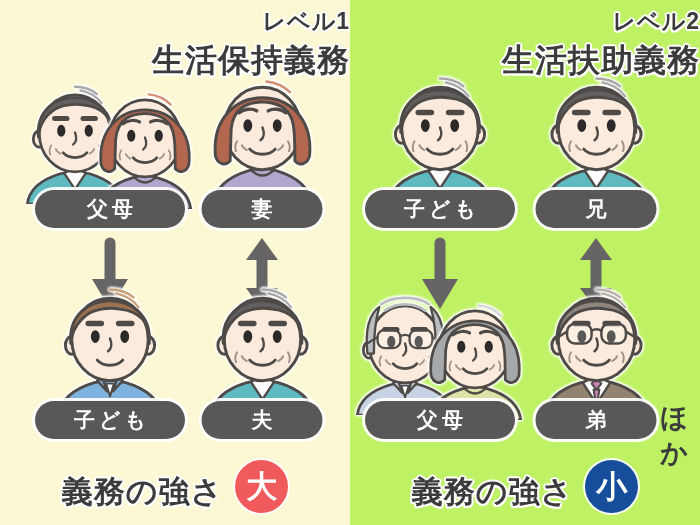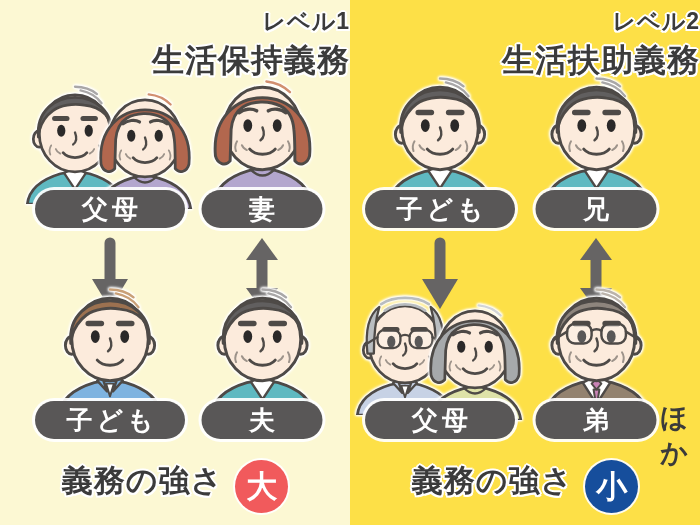--- a/index.html
+++ b/index.html
@@ -25,38 +25,38 @@
 
   .figs{display:flex;align-items:flex-end;height:152px;}
   .fig{position:relative;z-index:1;line-height:0;
        filter:drop-shadow(0 0 1px #fff) drop-shadow(0 0 1px #fff) drop-shadow(0 0 1px #fff);}
   .fig-overlap{margin-left:-40px;transform:translateY(5px);z-index:2;}
 
   .pill{
     margin-top:-14px;position:relative;z-index:3;
     background:var(--pill);height:38px;border-radius:20px;
     display:flex;align-items:center;justify-content:center;
-    color:#fff;font-size:26px;letter-spacing:4px;
+    color:#fff;font-size:21px;letter-spacing:4px;
     box-shadow:0 0 0 3px rgba(255,255,255,0.92);
     padding-left:4px;
   }
   .w-wide{width:146px;}
   .w-mid{width:117px;}
 
   .arrow{position:absolute;line-height:0;transform:translateX(-50%);}
   .arrow-a{left:var(--colA);top:237px;}
   .arrow-b{left:var(--colB);top:235px;}
   .arrow svg path{stroke:var(--arrow);stroke-width:11;stroke-linecap:round;fill:none;}
   .arrow svg polygon{fill:var(--arrow);}
 
   .side-note{position:absolute;left:306px;top:388px;writing-mode:vertical-rl;
     font-size:27px;color:var(--ink);letter-spacing:4px;z-index:4;}
 
   .footer{position:absolute;left:0;right:0;top:460px;display:flex;
-    justify-content:center;align-items:flex-start;gap:12px;z-index:4;}
+    justify-content:center;align-items:flex-end;gap:12px;z-index:4;}
   .footer-text{font-size:31px;color:var(--ink);letter-spacing:1px;}
   .badge{width:53px;height:53px;border-radius:50%;color:#fff;font-size:31px;
     display:flex;align-items:center;justify-content:center;
     box-shadow:0 0 0 2px rgba(255,255,255,0.9);}
 </style>
 </head>
 <body>
 
 <div class="panel left" style="background: rgb(252, 248, 211);">
   <div class="title">
@@ -191,21 +191,21 @@
         <span>夫</span>
       </div>
   </div>
 
   <div class="footer">
     <span class="footer-text outline-w">義務の強さ</span>
     <span class="badge" style="background: rgb(241, 90, 92);">大</span>
   </div>
 </div>
 
-<div class="panel right" style="background: #fde047;">
+<div class="panel right" style="background: #bef264;">
   <div class="title">
     <div class="t1 outline-w">レベル2</div>
     <div class="t2 outline-w">生活扶助義務</div>
   </div>
 
   <div class="group g-tl">
     <div class="figs">
         <span class="fig"><svg width="118" height="152" viewBox="0 0 120 155">
             <rect x="51" y="106" width="18" height="18" rx="4" fill="#FCEBDC" stroke="#4E4A47" stroke-width="3" stroke-linejoin="round" stroke-linecap="round"></rect>
             <path d="M8,155 C10,138 24,128 44,122 L60,119 L76,122 C96,128 110,138 112,155 Z" fill="#5FB9C1" stroke="#4E4A47" stroke-width="3" stroke-linejoin="round" stroke-linecap="round"></path>

